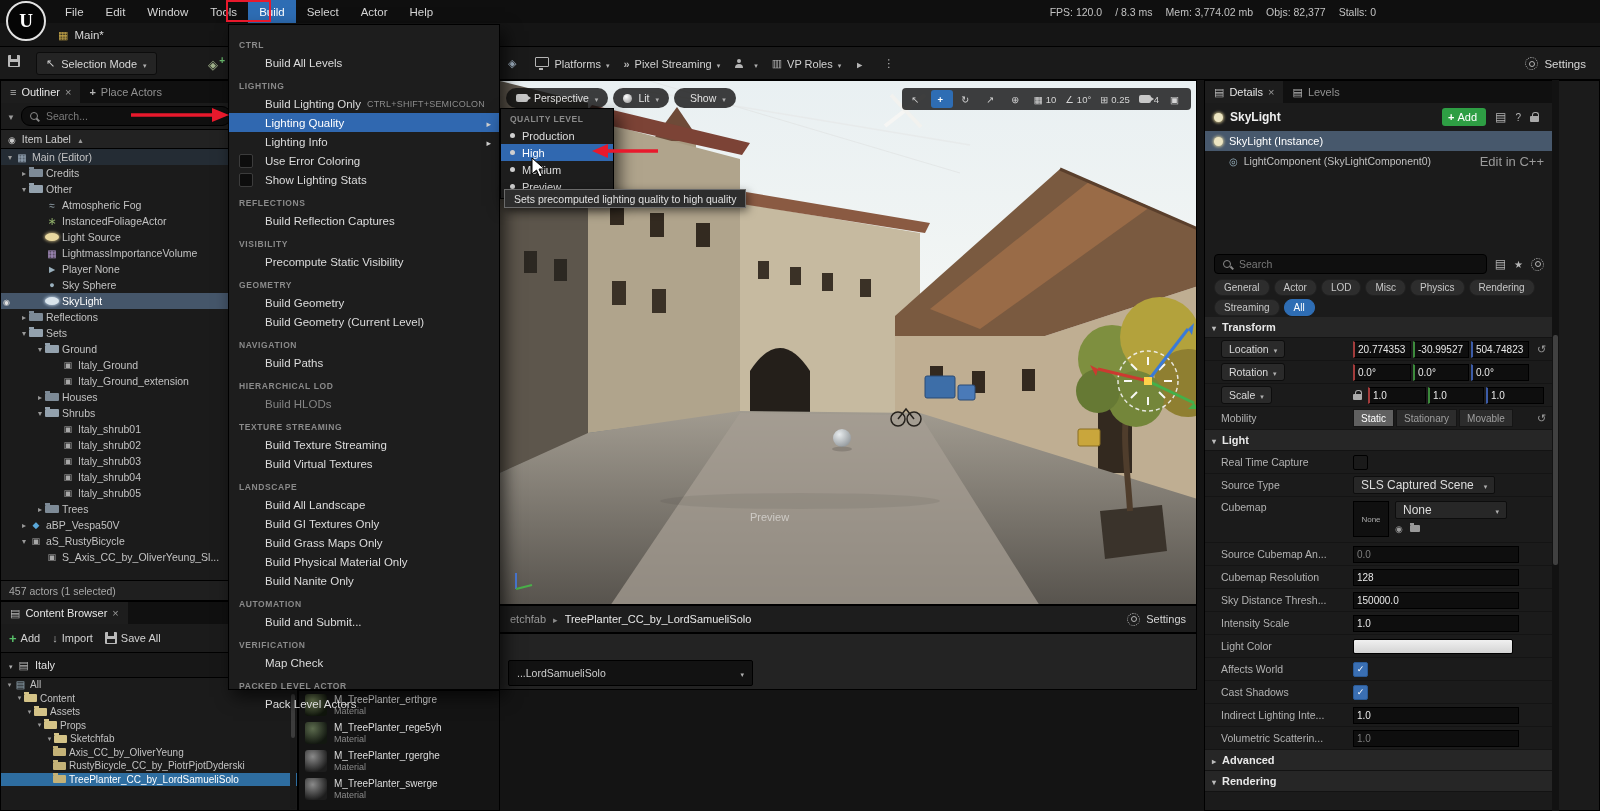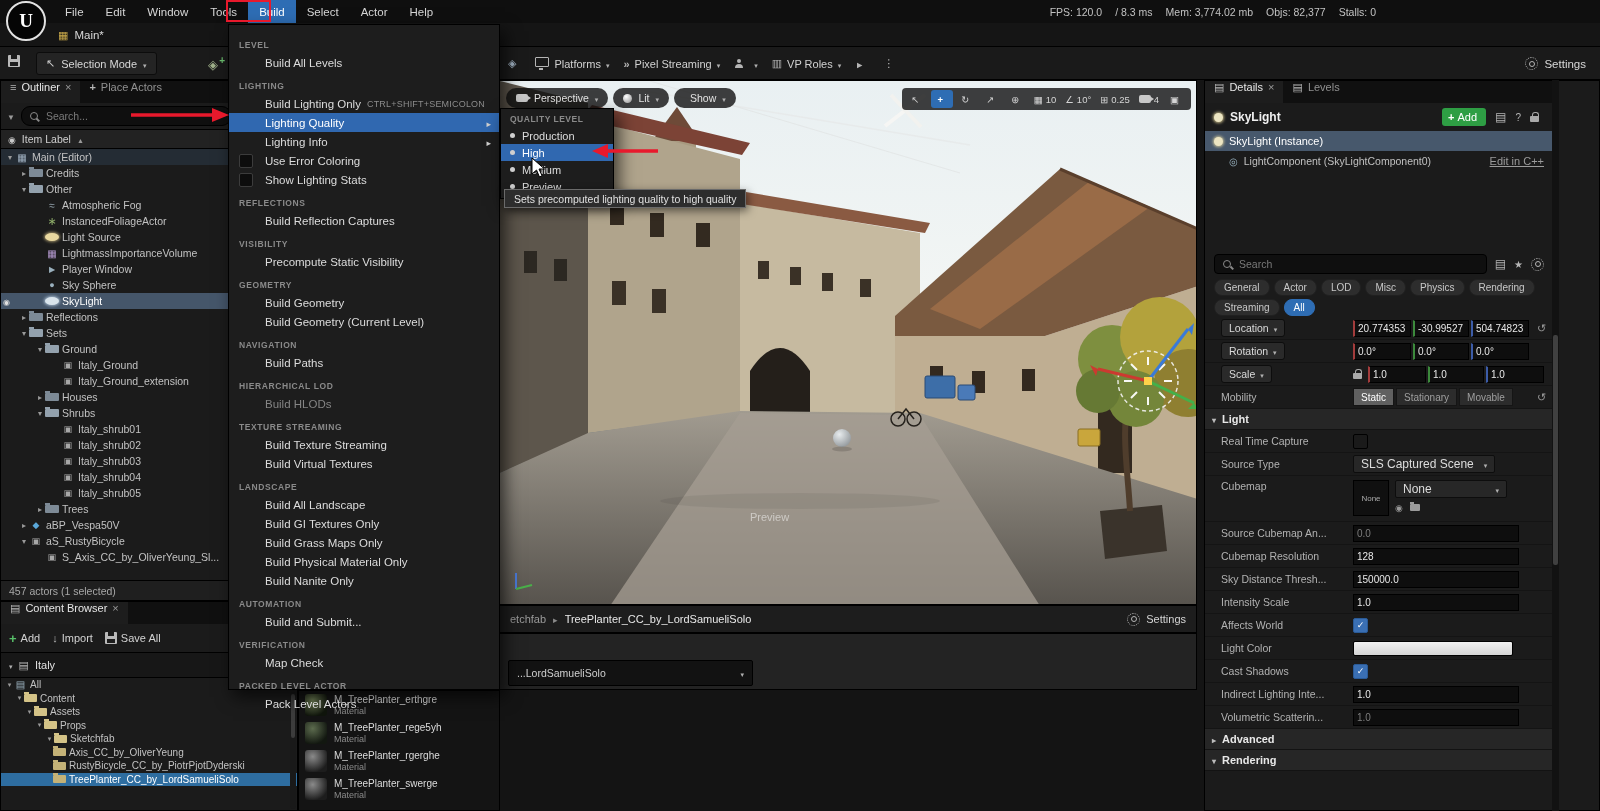--- a/index.html
+++ b/index.html
@@ -109,21 +109,21 @@
   .gi-angle-snap-icon::before{content:"∠"}
   .gi-scale-snap-icon::before{content:"⊞"}
   .gi-maximize-icon::before{content:"▣"}
   .gi-material-icon{width:22px;height:22px;border-radius:3px;background:radial-gradient(circle at 35% 30%,#8a8a8a,#1d1d1d 75%);flex:none}
   .mat.t1 .gi-material-icon{background:radial-gradient(circle at 35% 30%,#6a7a52,#10150c 75%)}
   .mat.t2 .gi-material-icon{background:radial-gradient(circle at 35% 30%,#5c6b4e,#121710 75%)}
 
   
   #outliner{left:0;top:80px;width:238px;height:521px;background:#1b1b1b;border:1px solid #000}
   .tabbar{display:flex;height:22px;background:#101010}
-  .tab{display:flex;align-items:flex-start;gap:5px;padding:0 9px;font-size:11px;color:#919191}
+  .tab{display:flex;align-items:center;gap:5px;padding:0 9px;font-size:11px;color:#919191}
   .tab.act{background:#1d1d1d;color:#e6e6e6}
   .searchrow{display:flex;align-items:center;gap:6px;padding:4px 6px;height:26px;box-sizing:border-box}
   .search{flex:1;display:flex;align-items:center;gap:6px;background:#0f0f0f;border:1px solid #000;border-radius:9px;height:18px;padding:0 7px;color:#7a7a7a;font-size:10.5px}
   .ocolhead{display:flex;align-items:center;gap:6px;height:18px;background:#222;border-top:1px solid #000;border-bottom:1px solid #000;padding:0 7px;font-size:10.5px;color:#cfcfcf}
   .orow{display:flex;align-items:center;height:16px;font-size:10.5px;color:#c2c2c2;white-space:nowrap;overflow:hidden;position:relative}
   .orow.lv0{padding-left:4px}.orow.lv1{padding-left:18px}.orow.lv2{padding-left:34px}.orow.lv3{padding-left:50px}
   .oexp{width:10px;flex:none;font-size:8px;color:#999;text-align:center}
   .orow.open>.oexp::before{content:"▾"}
   .orow.closed>.oexp::before{content:"▸"}
   .oicon{width:14px;flex:none;display:inline-flex;justify-content:center;align-items:center;margin-right:3px}
@@ -176,21 +176,21 @@
   
   #details{left:1204px;top:80px;width:396px;height:731px;background:#1b1b1b;border:1px solid #000}
   .dcontent{width:348px}
   .dhead{display:flex;align-items:center;gap:7px;height:28px;padding:0 9px}
   .dtitle{font-size:12px;font-weight:bold;color:#f0f0f0}
   .dhr{margin-left:auto;display:flex;align-items:center;gap:9px;padding-right:4px}
   .addbtn{background:#2e9e44;border-radius:3px;color:#fff;font-size:11px;height:18px;display:inline-flex;align-items:center;padding:0 9px 0 6px;gap:3px}
   .addbtn::before{content:"+";font-weight:bold}
   .dinst{display:flex;align-items:center;gap:6px;height:20px;background:#47586c;padding:0 9px;font-size:11px;color:#fff}
   .dcompr{display:flex;align-items:center;gap:6px;height:20px;padding:0 9px 0 24px;font-size:10.5px;color:#c0c0c0}
-  .editcpp{margin-left:auto;color:#9b9b9b;text-decoration:underline;font-size:11px}
+  .editcpp{margin-left:auto;color:#9b9b9b;font-size:13px}
   .dgap{height:80px}
   .dsearchrow{display:flex;align-items:center;gap:8px;padding:4px 9px;height:26px;box-sizing:border-box}
   .chiprow{display:flex;gap:4px;padding:2px 9px;height:20px;align-items:center;box-sizing:border-box}
   .chip{height:15px;display:inline-flex;align-items:center;padding:0 9px;border-radius:8px;background:#2d2d2d;border:1px solid #202020;font-size:10px;color:#c8c8c8}
   .chip.on{background:#2e6db4;border-color:#2e6db4;color:#fff}
   .dsec{height:20px;background:#262626;border-bottom:1px solid #131313;display:flex;align-items:center;gap:6px;padding-left:7px;font-weight:bold;font-size:11px;color:#e8e8e8}
   .dcaret::before{content:"▾";font-size:8px;color:#bbb}
   .dsec.collapsed .dcaret::before{content:"▸"}
   .drow{height:22px;display:flex;align-items:center;padding-left:16px;font-size:10.5px;border-bottom:1px solid rgba(0,0,0,.25)}
   .drow.tall{height:46px;align-items:flex-start;padding-top:4px;box-sizing:border-box}
@@ -400,21 +400,21 @@
         <div class="orow lv2">
 
     <span class="oexp"></span>
     <span class="oicon gi-volume-icon"></span>
     <span class="olabel">LightmassImportanceVolume</span>
   </div>
         <div class="orow lv2">
 
     <span class="oexp"></span>
     <span class="oicon gi-player-icon"></span>
-    <span class="olabel">Player Window</span>
+    <span class="olabel">Player None</span>
   </div>
         <div class="orow lv2">
 
     <span class="oexp"></span>
     <span class="oicon gi-sphere-icon"></span>
     <span class="olabel">Sky Sphere</span>
   </div>
         <div class="orow lv2 sel">
     <span class="oeye"></span>
     <span class="oexp"></span>
@@ -855,20 +855,24 @@
           <span class="chip">LOD</span>
           <span class="chip">Misc</span>
           <span class="chip">Physics</span>
           <span class="chip">Rendering</span>
         </div>
       <div class="chiprow">
           <span class="chip">Streaming</span>
           <span class="chip on">All</span>
         </div>
       <div id="drows">
+          <div class="dsec">
+    <span class="dcaret"></span>
+    <span>Transform</span>
+  </div>
           <div class="drow">
     <span class="dlabel"><span class="vpill2">
                 <span>Location</span>
                 <span class="caret"></span>
               </span></span>
     <span class="dvals">
 
       <span class="nbox vx">20.774353</span>
       <span class="nbox vy">-30.99527</span>
       <span class="nbox vz">504.74823</span>
@@ -962,30 +966,30 @@
     <span class="dvals">
               <span class="nbox wide">150000.0</span>
             </span>
   </div>
           <div class="drow">
     <span class="dlabel">Intensity Scale</span>
     <span class="dvals">
               <span class="nbox wide">1.0</span>
             </span>
   </div>
+          <div class="drow">
+    <span class="dlabel">Light Color</span>
+    <span class="dvals">
+              <span class="swatch"></span>
+            </span>
+  </div>
           <div class="drow on">
     <span class="dlabel">Affects World</span>
     <span class="dvals">
               <span class="chk2"></span>
-            </span>
-  </div>
-          <div class="drow">
-    <span class="dlabel">Light Color</span>
-    <span class="dvals">
-              <span class="swatch"></span>
             </span>
   </div>
           <div class="drow on">
     <span class="dlabel">Cast Shadows</span>
     <span class="dvals">
               <span class="chk2"></span>
             </span>
   </div>
           <div class="drow">
     <span class="dlabel">Indirect Lighting Inte...</span>
@@ -1006,21 +1010,21 @@
           <div class="dsec">
     <span class="dcaret"></span>
     <span>Rendering</span>
   </div>
         </div>
     </div>
   </div>
   <div id="dscroll" class="abs"></div>
 
   <div id="buildmenu" class="abs">
-      <div class="bhead">LEVEL</div>
+      <div class="bhead">CTRL</div>
       <div class="bitem">
 
     <span class="blabel">Build All Levels</span>
     <span class="bshort"></span>
 
   </div>
       <div class="bhead">LIGHTING</div>
       <div class="bitem">
 
     <span class="blabel">Build Lighting Only</span>

